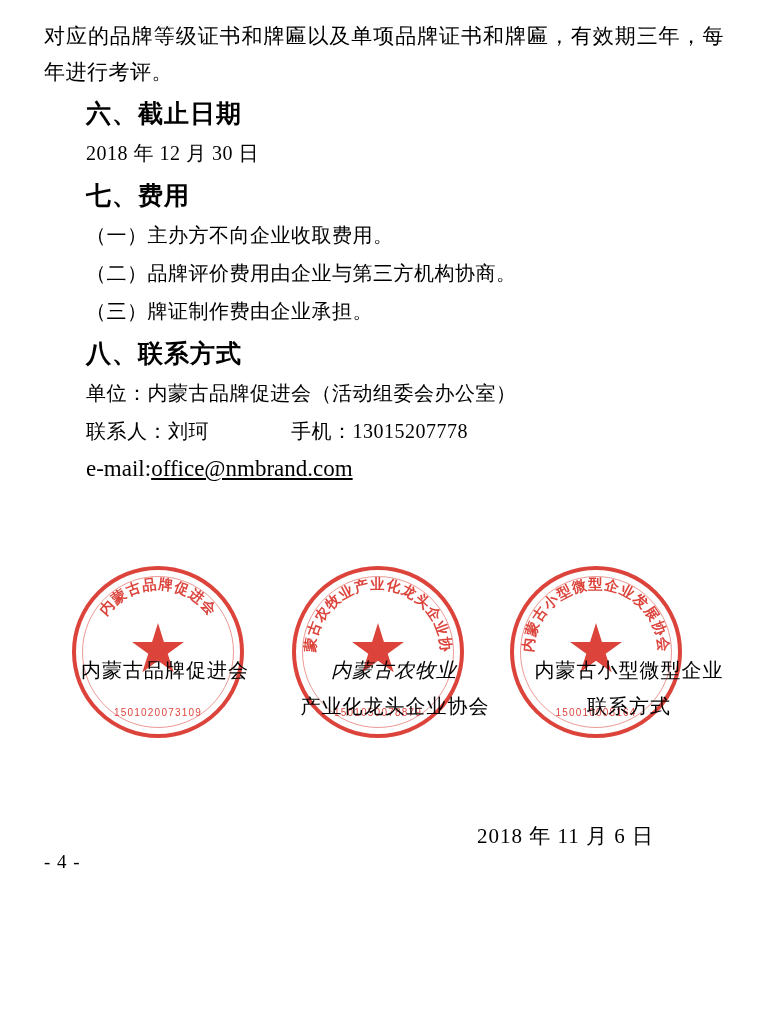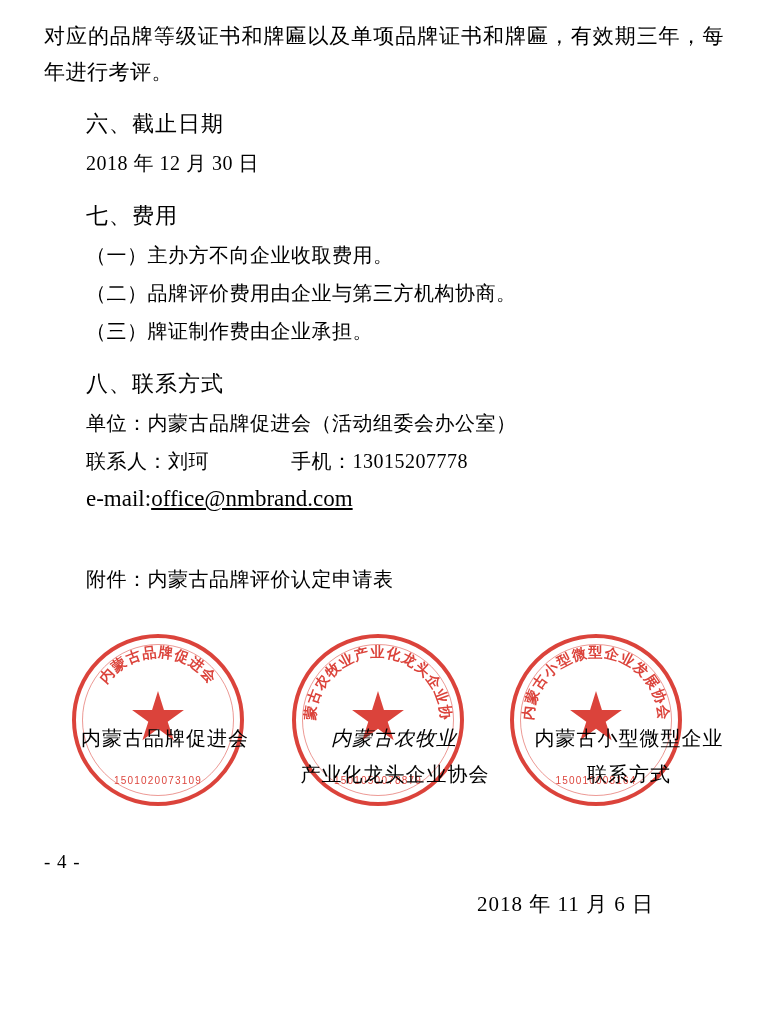--- a/index.html
+++ b/index.html
@@ -30,24 +30,24 @@
     letter-spacing: 0.5px;
     margin: 0;
     text-align: justify;
   }
 
   .indent1 {
     text-indent: 0;
   }
 
   .heading {
-    font-size: 22px;
+    font-size: 25px;
     line-height: 40px;
-    font-weight: normal;
-    margin: 14px 0 0 0;
+    font-weight: bold;
+    margin: 4px 0 0 0;
     padding-left: 42px;
     letter-spacing: 1px;
   }
 
   .body-line {
     font-size: 20px;
     line-height: 38px;
     margin: 0;
     padding-left: 42px;
     letter-spacing: 0.5px;
@@ -217,21 +217,20 @@
   <p class="body-line">（二）品牌评价费用由企业与第三方机构协商。</p>
   <p class="body-line">（三）牌证制作费由企业承担。</p>
 
   <h2 class="heading">八、联系方式</h2>
   <p class="body-line">单位：内蒙古品牌促进会（活动组委会办公室）</p>
   <p class="body-line">联系人：刘珂　　　　手机：13015207778</p>
   <p class="mono-line"><span>e-mail:</span><a class="email-link" href="#">office@nmbrand.com</a></p>
 
   <div class="spacer-lg"></div>
 
-  <p class="attach">附件：内蒙古品牌评价认定申请表</p>
 
   <div class="spacer-md"></div>
 
   <div class="seal-row">
 
     <div class="seal s1">
       <div class="seal-inner"></div>
       <svg class="seal-arc" viewBox="0 0 172 172">
         <defs>
             <path id="arc1" d="M 20,86 A 66,66 0 1 1 152,86"></path>

